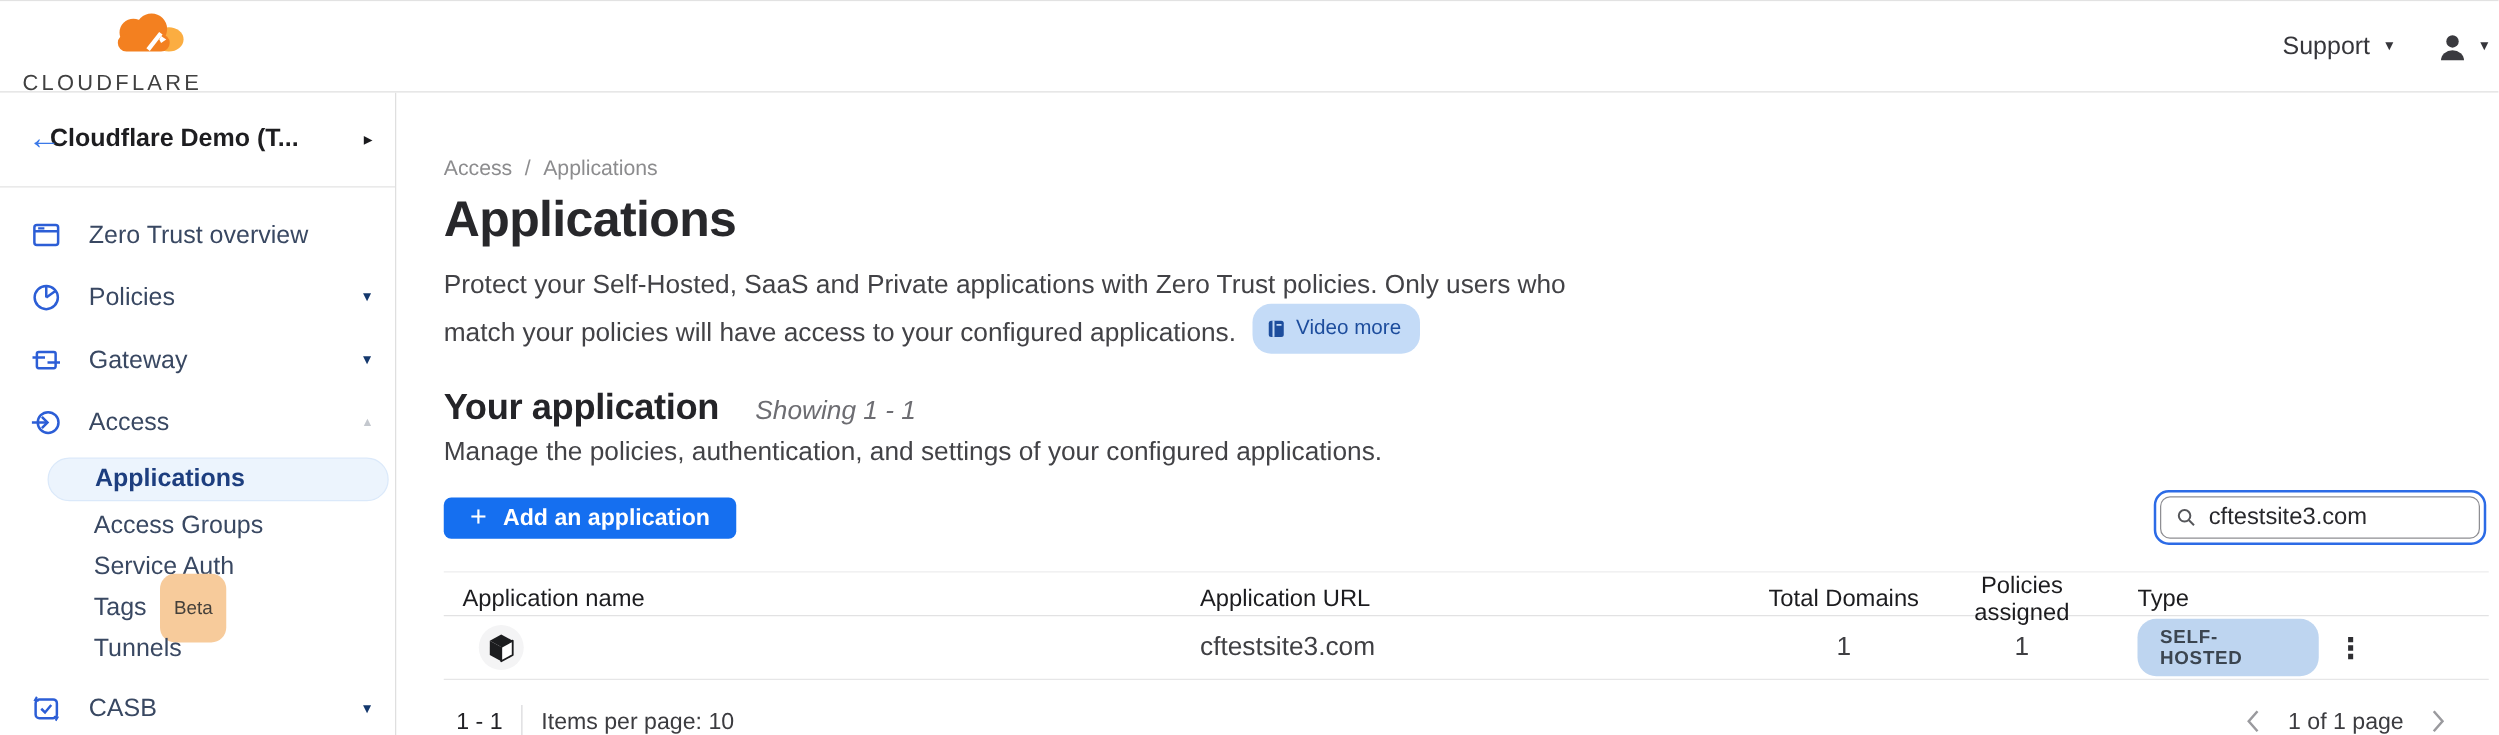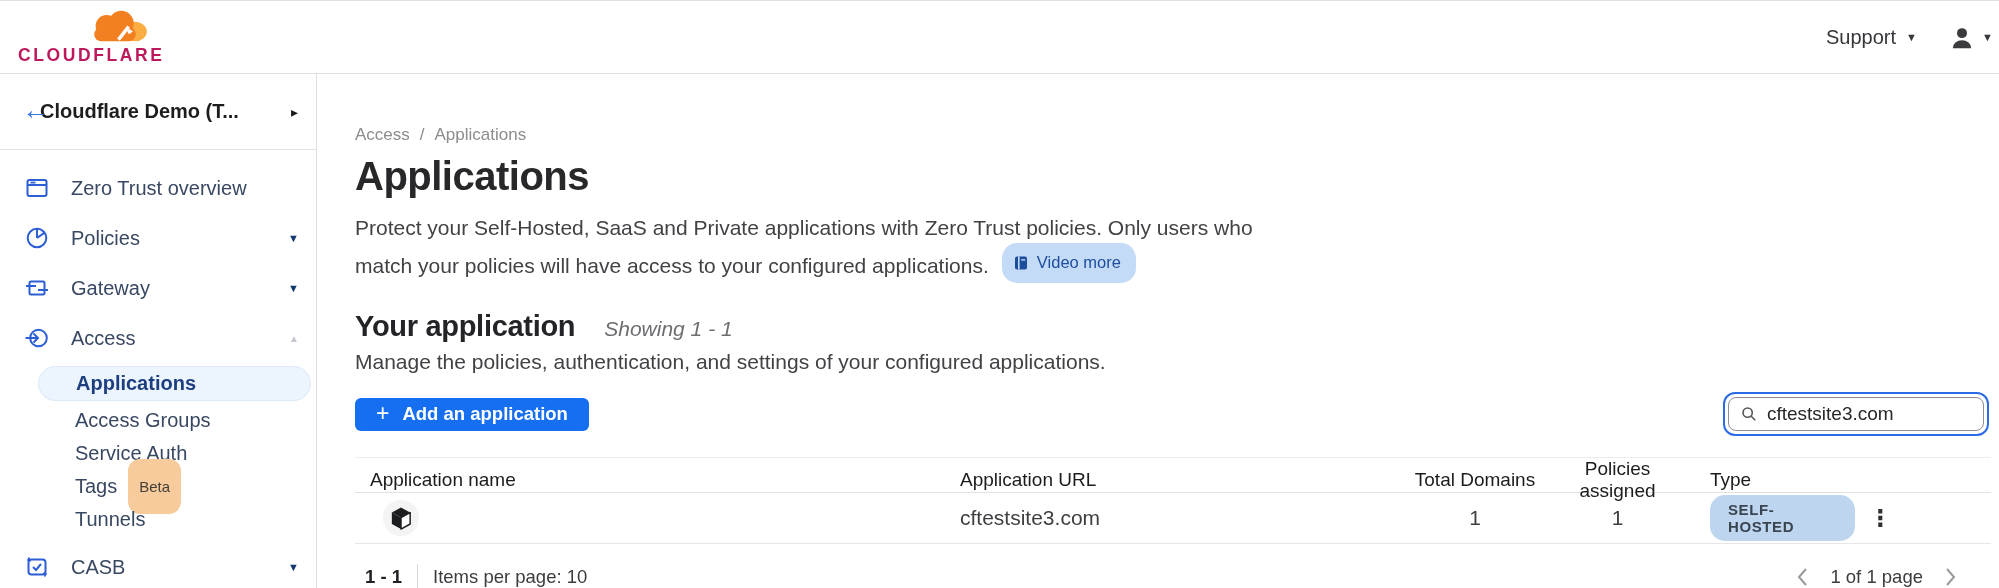--- a/index.html
+++ b/index.html
@@ -3,21 +3,21 @@
 <meta charset="utf-8">
 <style>
   * { margin:0; padding:0; box-sizing:border-box; }
   body { font-family:"Liberation Sans","DejaVu Sans",sans-serif; background:#fff; }
   #app { position:relative; width:1999px; height:588px; background:#fff; overflow:hidden; border-top:1px solid #e2e2e2; }
 
   
   .topbar { position:absolute; left:0; top:0; width:100%; height:73px; background:#fff; border-bottom:1px solid #dfdfdf; z-index:5; }
   .logo { position:absolute; left:18px; top:7px; width:134px; cursor:pointer; }
   .logo svg { display:block; margin-left:62px; }
-  .logo .word { display:block; margin-top:1px; font-size:17.5px; font-weight:700; letter-spacing:2.6px; color:#be185d; }
+  .logo .word { display:block; margin-top:12px; font-size:17.5px; font-weight:400; letter-spacing:2.6px; color:#404040; }
   .support { position:absolute; left:1826px; top:0; height:73px; display:flex; align-items:center; gap:10px; font-size:20px; color:#36363b; cursor:pointer; }
   .caret-glyph { font-size:11px; color:#36363b; line-height:1; }
   .user-menu { position:absolute; left:1949px; top:0; height:73px; display:flex; align-items:center; gap:7px; cursor:pointer; }
 
   
   .sidebar { position:absolute; left:0; top:73px; width:317px; bottom:0; background:#fff; border-right:1px solid #dfdfdf; }
   .account-row { position:relative; height:76px; border-bottom:1px solid #e3e3e3; display:flex; align-items:center; cursor:pointer; }
   .back-arrow { position:absolute; left:22px; top:50%; transform:translateY(-54%); font-size:27px; color:#3b79e8; line-height:1; cursor:pointer; }
   .account-name { margin-left:40px; font-size:20px; font-weight:700; color:#1d1d20; }
   .account-expand { position:absolute; right:18px; font-size:14px; color:#1a1a1d; }
@@ -61,21 +61,21 @@
   .tbody-row { height:51px; border-bottom:1px solid #e6e6e7; font-size:21px; color:#3f3f43; }
   .name-cell { display:flex; align-items:center; gap:11px; padding-left:28px; }
   .app-avatar { width:36px; height:36px; border-radius:50%; background:#f4f4f5; display:flex; align-items:center; justify-content:center; }
   .app-link { color:#2368f0; font-weight:600; cursor:pointer; }
   .type-pill { display:inline-block; background:#bed5f0; color:#3b4550; font-size:15px; font-weight:700; letter-spacing:0.6px; padding:6px 18px; border-radius:15px; }
   .kebab { font-size:23px; font-weight:700; color:#2e2e32; padding-left:14px; cursor:pointer; line-height:1; }
 
   
   .pager { height:66px; display:flex; align-items:center; justify-content:space-between; padding-left:10px; padding-right:34px; }
   .pager-left { display:flex; align-items:center; font-size:18.5px; color:#3c3c40; }
-  .range { font-weight:700; color:#222226;text-align:center; }
+  .range { font-weight:400; color:#222226;text-align:center; }
   .pager-div { width:1px; height:27px; background:#d9d9db; margin:0 15px; }
   .items-per-page { cursor:pointer; }
   .pager-right { display:flex; align-items:center; gap:21px; font-size:18.5px; color:#3c3c40; }
   .pg-chev { display:flex; align-items:center; cursor:pointer; }
 </style>
 </head>
 <body>
 
 <div id="app">
 

